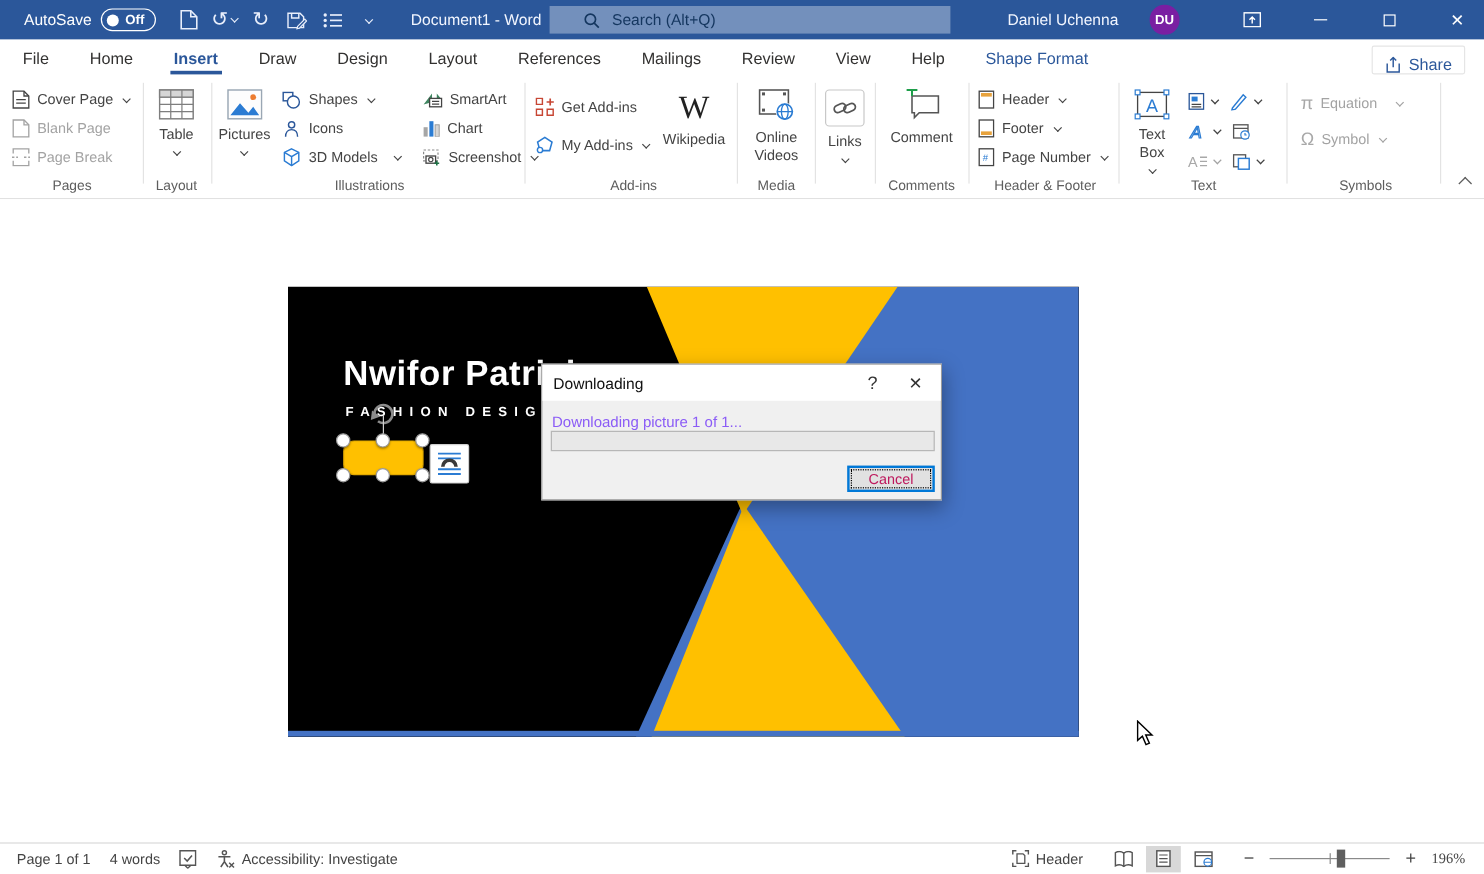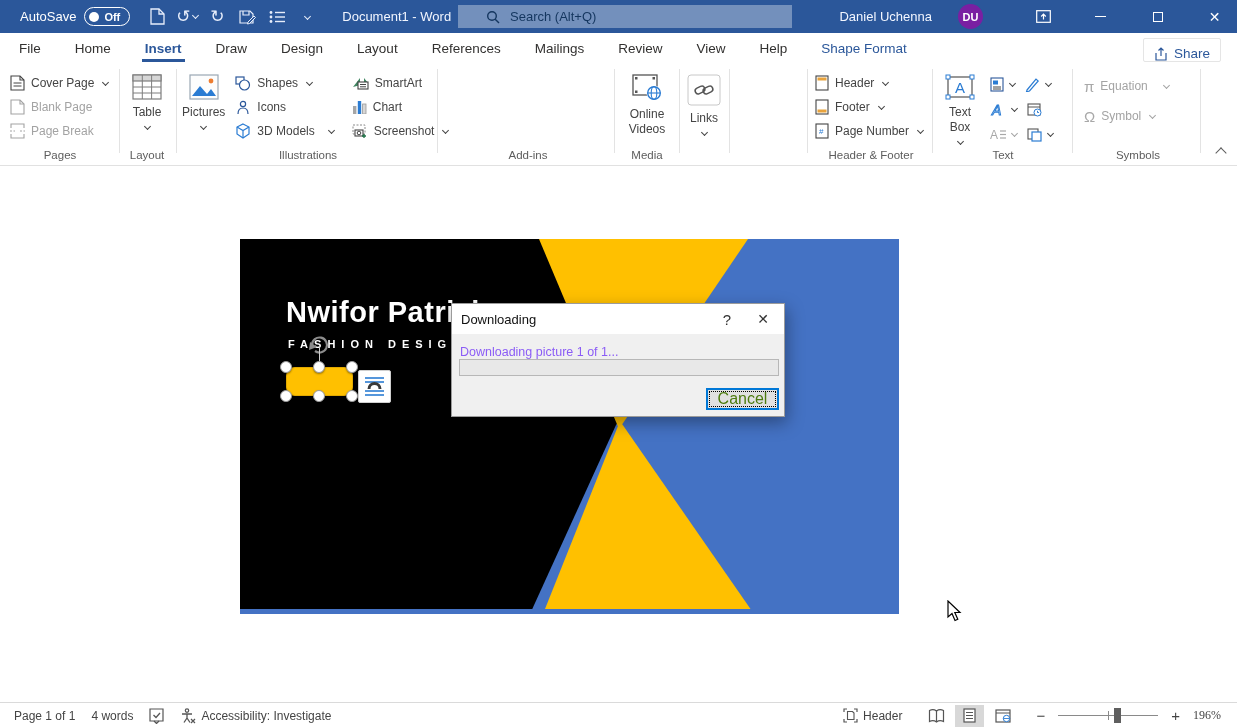--- a/index.html
+++ b/index.html
@@ -92,22 +92,22 @@
   .dialog { position:absolute; left:451px; top:303px; width:334px; height:114px; background:#f0f0f0;
     border:1px solid #9b9b9b; box-shadow:2px 6px 16px rgba(0,0,0,.35); z-index:20; }
   .dlg-title { height:30px; background:#fff; display:flex; align-items:center; }
   .dlg-title-text { font-size:13px; color:#111; margin-left:9px; flex:1; }
   .dlg-help { width:30px; text-align:center; font-size:15px; color:#333; cursor:pointer; }
   .dlg-close { width:42px; text-align:center; font-size:14px; color:#333; cursor:pointer; }
   .dlg-msg { font-size:12.5px; color:#8b5cf6; margin:11px 0 0 8px; }
   .progress { position:absolute; left:7px; top:55px; width:320px; height:17px; background:#e8e8e8;
     border:1px solid #b7b7b7; }
   .cancel-btn { position:absolute; left:254px; top:84px; width:73px; height:22px; background:#e1e1e1;
-    border:2px solid #0078d7; outline:1px dotted #000; outline-offset:-4px; font-size:16px;
-    color:#4d7c0f; cursor:pointer; font-family:"Liberation Sans", sans-serif; }
+    border:2px solid #0078d7; outline:1px dotted #000; outline-offset:-4px; font-size:12px;
+    color:#be185d; cursor:pointer; font-family:"Liberation Sans", sans-serif; }
 
   
   .cursor { position:absolute; left:947px; top:600px; z-index:30; pointer-events:none; }
 
   
   .statusbar { position:absolute; left:0; top:702px; width:1237px; height:26px; background:#fff;
     border-top:1px solid #dadada; display:flex; align-items:center; font-size:12px; color:#444; }
   .sb-item { margin-left:16px; cursor:pointer; white-space:nowrap; display:flex; align-items:center;
     gap:5px; }
   .sb-right { margin-left:auto; display:flex; align-items:center; }
@@ -335,20 +335,43 @@
             <span>Screenshot</span>
             <span class="chev"></span>
           </div>
         </div>
       </div>
       <div class="grplabel">Illustrations</div>
     </div>
     <div class="vsep" style="left:437px;"></div>
 
     <div class="grp" style="left:444px; width:168px;">
+      <div style="display:flex;">
+        <div class="stack" style="gap:10px; padding-top:12px;">
+          <div class="srow">
+            <svg width="16" height="16" viewBox="0 0 16 16">
+              <path d="M1 6 h5 V1 M6 15 v-5 H1 M1 1 h5 v5 h-5 z M1 10 h5 v5 h-5 z M10 10 h5 v5 h-5 z" fill="none" stroke="#c74634" stroke-width="1.2"></path>
+              <path d="M12.5 1 v6 M9.5 4 h6" stroke="#c74634" stroke-width="1.4"></path>
+            </svg>
+            <span>Get Add-ins</span>
+          </div>
+          <div class="srow">
+            <svg width="16" height="16" viewBox="0 0 16 16">
+              <path d="M8 1.5 l6 4 -2 7 -8 0 -2 -7 z" fill="none" stroke="#2b7cd3" stroke-width="1.3"></path>
+              <circle cx="4" cy="12" r="2.2" fill="#fff" stroke="#2b7cd3" stroke-width="1.2"></circle>
+            </svg>
+            <span>My Add-ins</span>
+            <span class="chev"></span>
+          </div>
+        </div>
+        <div class="bigbtn" style="width:62px; margin-left:4px;">
+          <span style="font-family:'Liberation Serif', serif; font-size:27px; color:#222; line-height:30px;">W</span>
+          <span class="blabel">Wikipedia</span>
+        </div>
+      </div>
       <div class="grplabel">Add-ins</div>
     </div>
     <div class="vsep" style="left:614px;"></div>
 
     <div class="grp" style="left:619px; width:56px;">
       <div class="bigbtn">
         <svg width="32" height="28" viewBox="0 0 32 28">
           <rect x="2" y="1" width="24" height="20" fill="#fff" stroke="#555" stroke-width="1.3"></rect>
           <rect x="4" y="3" width="2.5" height="2.5" fill="#555"></rect>
             <rect x="21.5" y="3" width="2.5" height="2.5" fill="#555"></rect>
@@ -370,20 +393,31 @@
           <rect x="1" y="1" width="32" height="30" rx="3" fill="#fff" stroke="#c8c8c8" stroke-width="1"></rect>
           <rect x="8" y="13" width="10" height="6" rx="3" fill="none" stroke="#555" stroke-width="1.5" transform="rotate(-25 13 16)"></rect>
           <rect x="16" y="13" width="10" height="6" rx="3" fill="none" stroke="#555" stroke-width="1.5" transform="rotate(-25 21 16)"></rect>
         </svg>
         <span class="blabel">Links</span>
         <span class="chev"></span>
       </div>
     </div>
     <div class="vsep" style="left:729px;"></div>
 
+    <div class="grp" style="left:736px; width:64px;">
+      <div class="bigbtn">
+        <svg width="32" height="28" viewBox="0 0 32 28">
+          <path d="M8 6 h22 v14 h-16 l-4 4 v-4 h-2 z" fill="#fff" stroke="#555" stroke-width="1.3"></path>
+          <path d="M8 6 v-5 M3.5 1 h9" stroke="#1e9e4a" stroke-width="1.6" fill="none"></path>
+          <path d="M8 1 v5" stroke="#1e9e4a" stroke-width="1.6"></path>
+        </svg>
+        <span class="blabel">Comment</span>
+      </div>
+      <div class="grplabel">Comments</div>
+    </div>
     <div class="vsep" style="left:807px;"></div>
 
     <div class="grp" style="left:813px; width:116px;">
       <div class="stack">
         <div class="srow">
           <svg width="14" height="16" viewBox="0 0 14 16">
             <rect x="1" y="1" width="12" height="14" fill="#fff" stroke="#444" stroke-width="1.1"></rect>
             <rect x="2.5" y="2.5" width="9" height="3" fill="#e8a33d"></rect>
           </svg>
           <span>Header</span>

